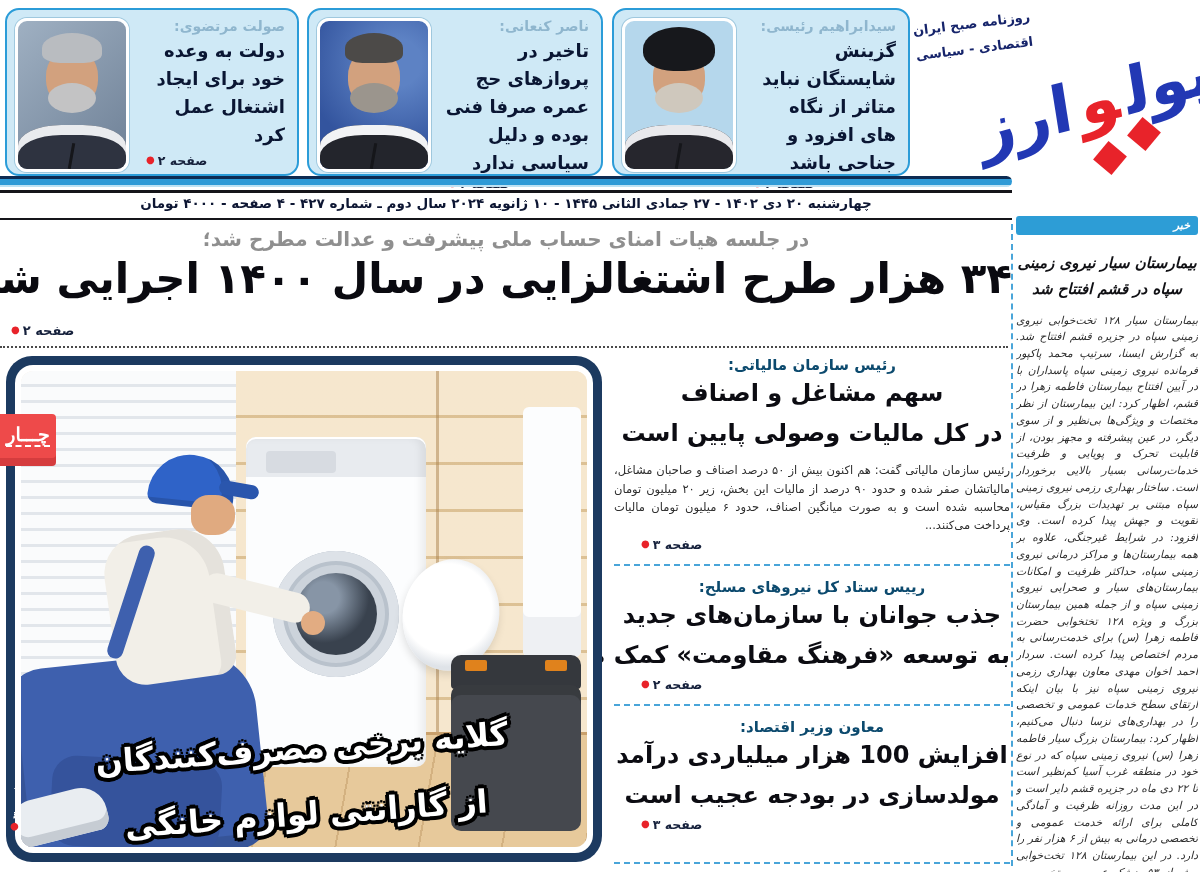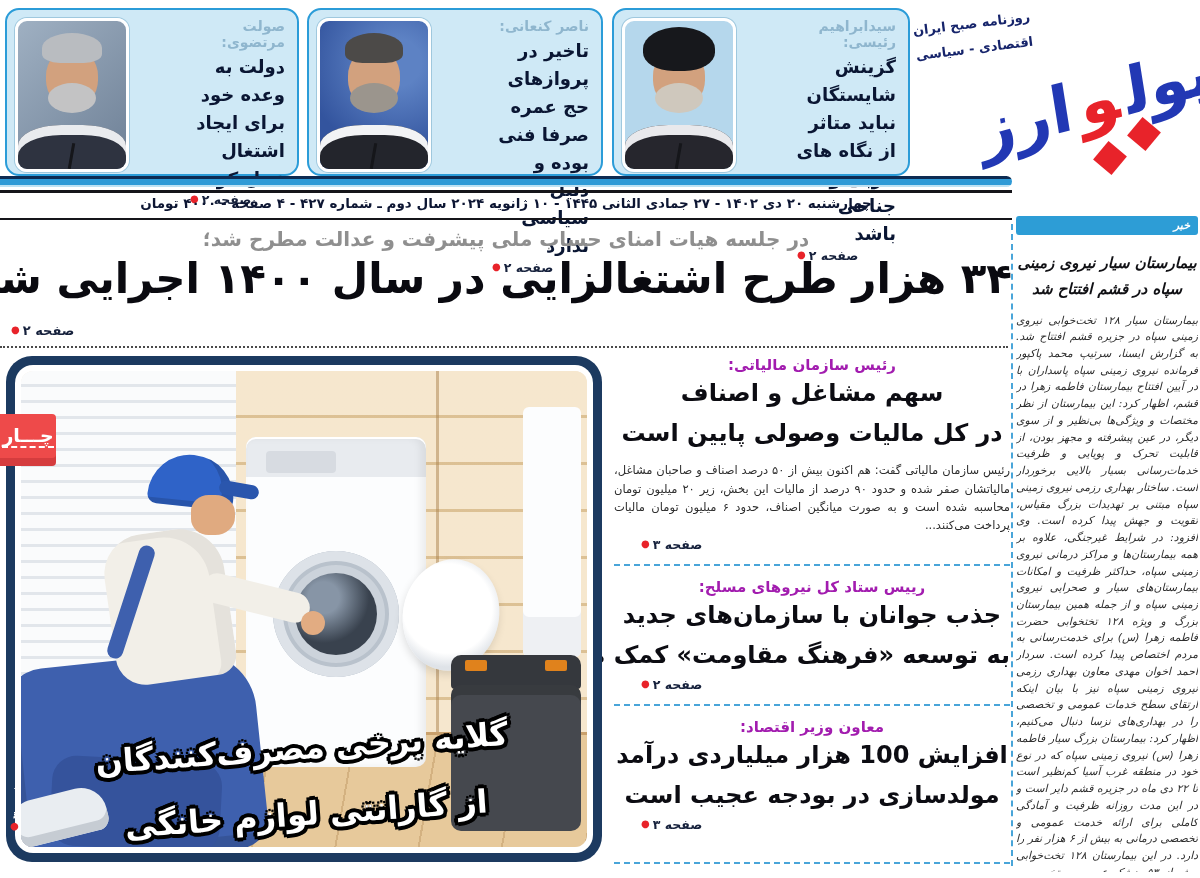--- a/index.html
+++ b/index.html
@@ -14,21 +14,21 @@
   .logo-text{position:absolute;right:-6px;top:38px;font-size:64px;font-weight:bold;
              color:#2238b4;transform:rotate(-15deg) skewX(-6deg);transform-origin:right top;
              line-height:1;white-space:nowrap;}
   .logo-vav{color:#e8232a;margin:0 8px;}
   .logo-dot{position:absolute;width:24px;height:24px;background:#e8232a;transform:rotate(40deg);}
   .logo-dot.d1{right:44px;top:122px;}
   .logo-dot.d2{right:78px;top:146px;}
 
   
   .topbox{position:absolute;top:8px;height:168px;background:#cfe9f6;border:2px solid #2b9cd8;
-          border-radius:14px;display:flex;flex-direction:row;box-sizing:border-box;gap:44px;}
+          border-radius:14px;display:flex;flex-direction:row;box-sizing:border-box;}
   .tb-text{flex:1;padding:8px 12px 6px 6px;display:flex;flex-direction:column;}
   .tb-kicker{color:#8fb6ce;font-size:14px;font-weight:bold;}
   .tb-head{color:#0a1633;font-size:18px;font-weight:bold;line-height:1.55;margin-top:3px;}
   .tb-page{margin-top:auto;text-align:left;font-size:12.5px;font-weight:bold;color:#16213c;}
   .tb-photo{width:108px;height:148px;margin:8px;border-radius:12px;border:3px solid #fff;
             box-shadow:0 0 0 1px #9fc8de;position:relative;overflow:hidden;flex:none;}
   .p-hat,.p-face,.p-beard,.p-body,.p-mic{position:absolute;}
   .p-face{width:52px;height:58px;border-radius:46%;left:28px;top:28px;background:#d2a17e;}
   .p-beard{width:48px;height:30px;border-radius:50%;left:30px;top:62px;}
   .p-body{width:108px;height:52px;left:0;bottom:-8px;border-radius:40% 40% 0 0;}
@@ -70,21 +70,21 @@
   .khabar-bar{height:19px;background:#2d9dd6;border-radius:3px;color:#fff;font-size:11px;
               font-weight:bold;line-height:19px;padding:0 8px;text-align:right;}
   .sb-head{margin-top:15px;font-size:15px;font-weight:bold;text-align:center;
            line-height:1.75;color:#101014;}
   .sb-body{margin-top:10px;flex:1;overflow:hidden;font-size:10.8px;line-height:1.55;
            text-align:justify;color:#2e2e2e;}
 
   
   .article{position:absolute;left:614px;width:396px;border-bottom:2px dashed #49a5d9;
            text-align:center;box-sizing:border-box;}
-  .ar-kicker{font-size:15px;font-weight:bold;color:#a21caf;}
+  .ar-kicker{font-size:15px;font-weight:bold;color:#0c4a6e;}
   .ar-h{font-size:24px;font-weight:bold;color:#0c0c12;white-space:nowrap;line-height:1.65;}
   .ar-body{font-size:11.5px;line-height:1.6;text-align:justify;color:#2e2e2e;margin-top:8px;}
   .ar-page{text-align:left;font-size:12.5px;font-weight:bold;color:#16213c;margin-top:2px;margin-left:24px;}
   .a1{top:356px;height:210px;}
   .a2{top:574px;height:132px;padding-top:4px;}
   .a3{top:714px;height:150px;padding-top:4px;}
 
   
   .photo-frame{position:absolute;left:6px;top:356px;width:596px;height:506px;background:#1c3a60;
                border-radius:26px;padding:9px;box-sizing:border-box;}
@@ -140,21 +140,21 @@
   .worker-brim{position:absolute;left:198px;top:112px;width:40px;height:14px;background:#2a56ad;
                border-radius:8px;transform:rotate(10deg);}
   .worker-face{position:absolute;left:170px;top:124px;width:44px;height:40px;background:#e0aa80;
                border-radius:40% 45% 45% 40%;}
   .caption{position:absolute;left:0;right:0;bottom:0px;z-index:5;transform:rotate(-4deg);
            text-align:center;color:#fff;font-weight:bold;font-size:32px;line-height:2.05;
            text-shadow:-3px -3px 0 #000,3px -3px 0 #000,-3px 3px 0 #000,3px 3px 0 #000,
                        0 -4px 0 #000,0 4px 0 #000,-4px 0 0 #000,4px 0 0 #000;}
   .ribbon{position:absolute;left:-6px;top:58px;width:56px;height:44px;background:#ee4a4a;z-index:6;
           color:#fff;font-weight:bold;font-size:19px;line-height:42px;text-align:center;
-          border-radius:0 4px 4px 0;box-shadow:0 8px 0 #d53c3e;}
+          border-radius:0 4px 4px 0;box-shadow:0 8px 0 #d53c3e;font-family:Liberation Serif, serif;}
   .ribbon span{border-bottom:2px dashed #fff;}
   .page-vert{position:absolute;left:3px;bottom:26px;z-index:6;writing-mode:vertical-rl;
              transform:rotate(180deg);color:#fff;font-size:11.5px;font-weight:bold;}
   .page-vert .dot{margin:3px 0;}
 </style>
 </head>
 <body>
 
 <div class="logo-wrap">
   <div class="tagline">
@@ -162,21 +162,21 @@
     <div>اقتصادی - سیاسی</div>
   </div>
   <div class="logo-text"><span>پول</span><span class="logo-vav">و</span><span>ارز</span></div>
   <div class="logo-dot d1"></div>
   <div class="logo-dot d2"></div>
 </div>
 
 <div class="topbox" style="left:612px;width:298px;">
   <div class="tb-text">
     <div class="tb-kicker">سیدابراهیم رئیسی:</div>
-    <div class="tb-head">گزینش شایستگان نباید متاثر از نگاه های حزبی و جناحی باشد</div>
+    <div class="tb-head">گزینش شایستگان نباید متاثر از نگاه های افزود و جناحی باشد</div>
     <div class="tb-page"><span>صفحه ۲</span><span class="dot">●</span></div>
   </div>
   <div class="tb-photo p0">
     <div class="p-body"></div>
     <div class="p-face"></div>
     <div class="p-beard"></div>
     <div class="p-hat"></div>
     <div class="p-mic"></div>
   </div>
 </div>

